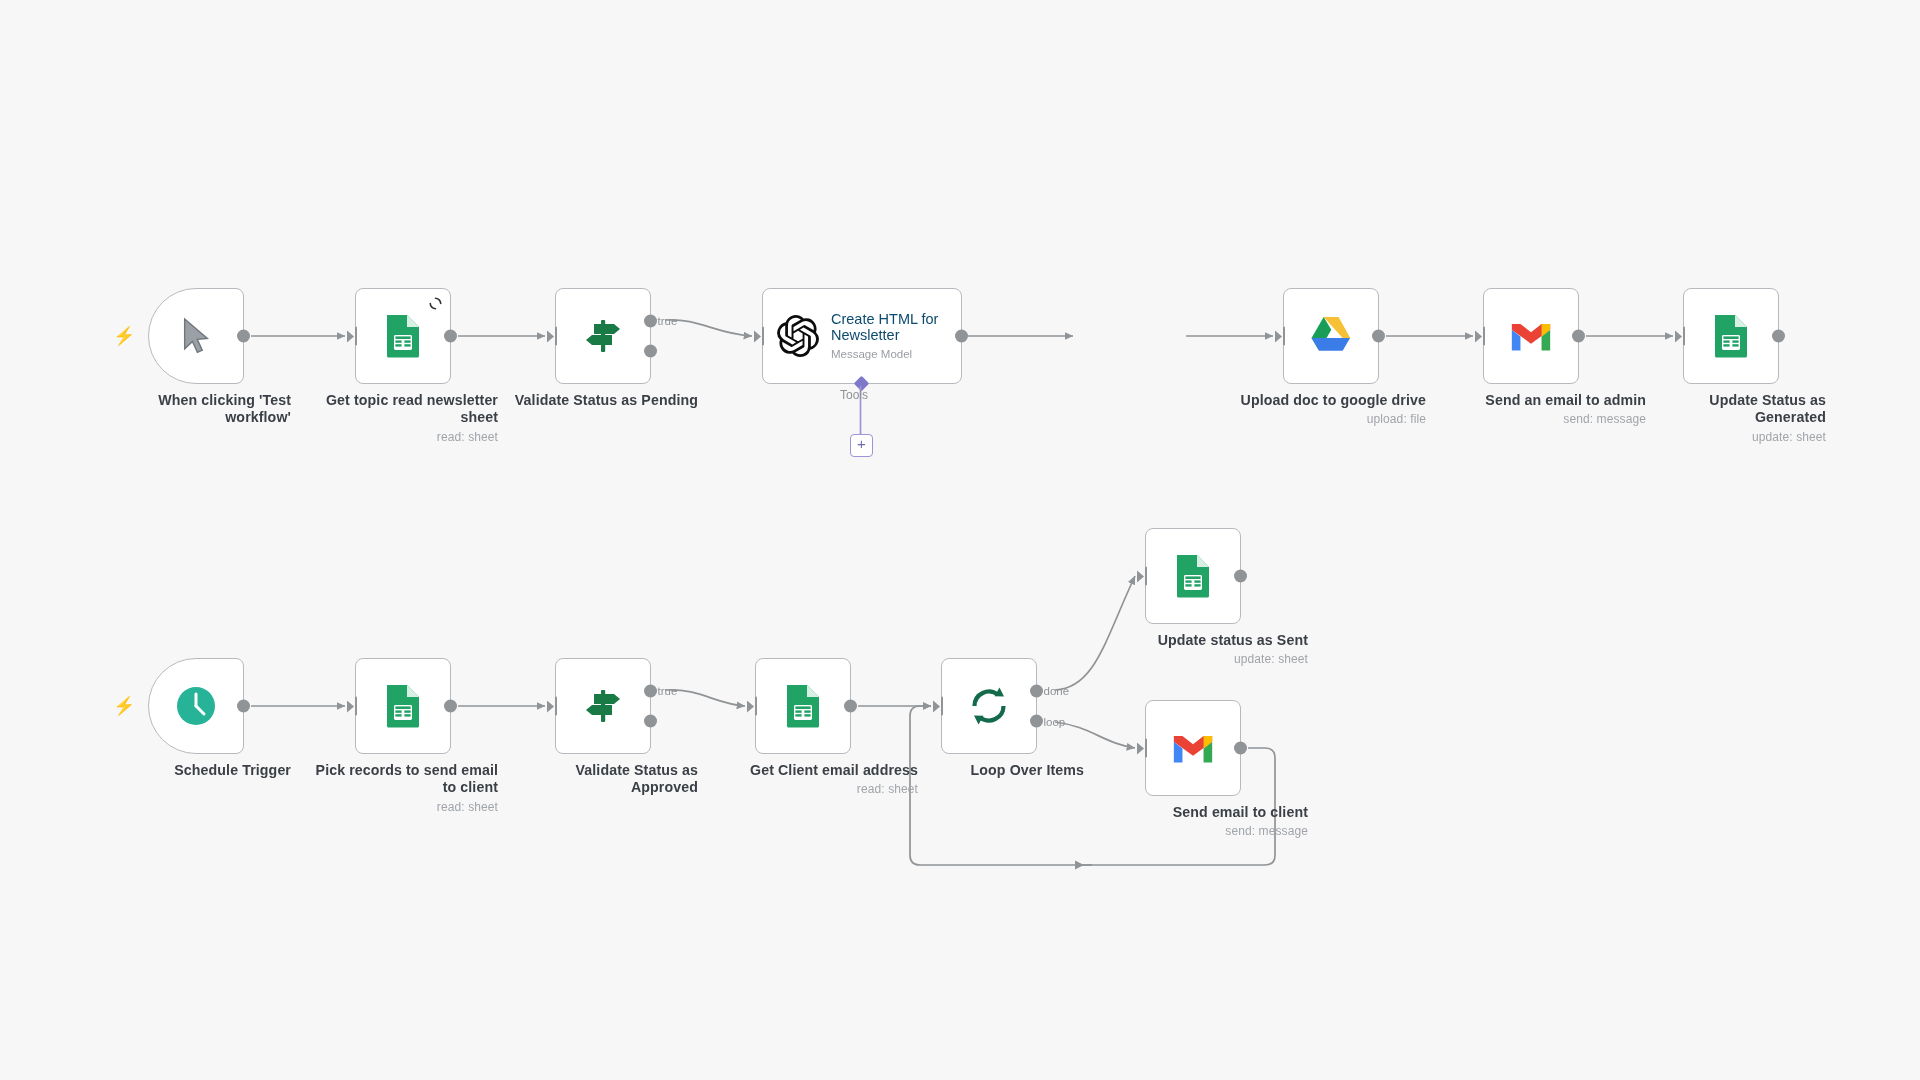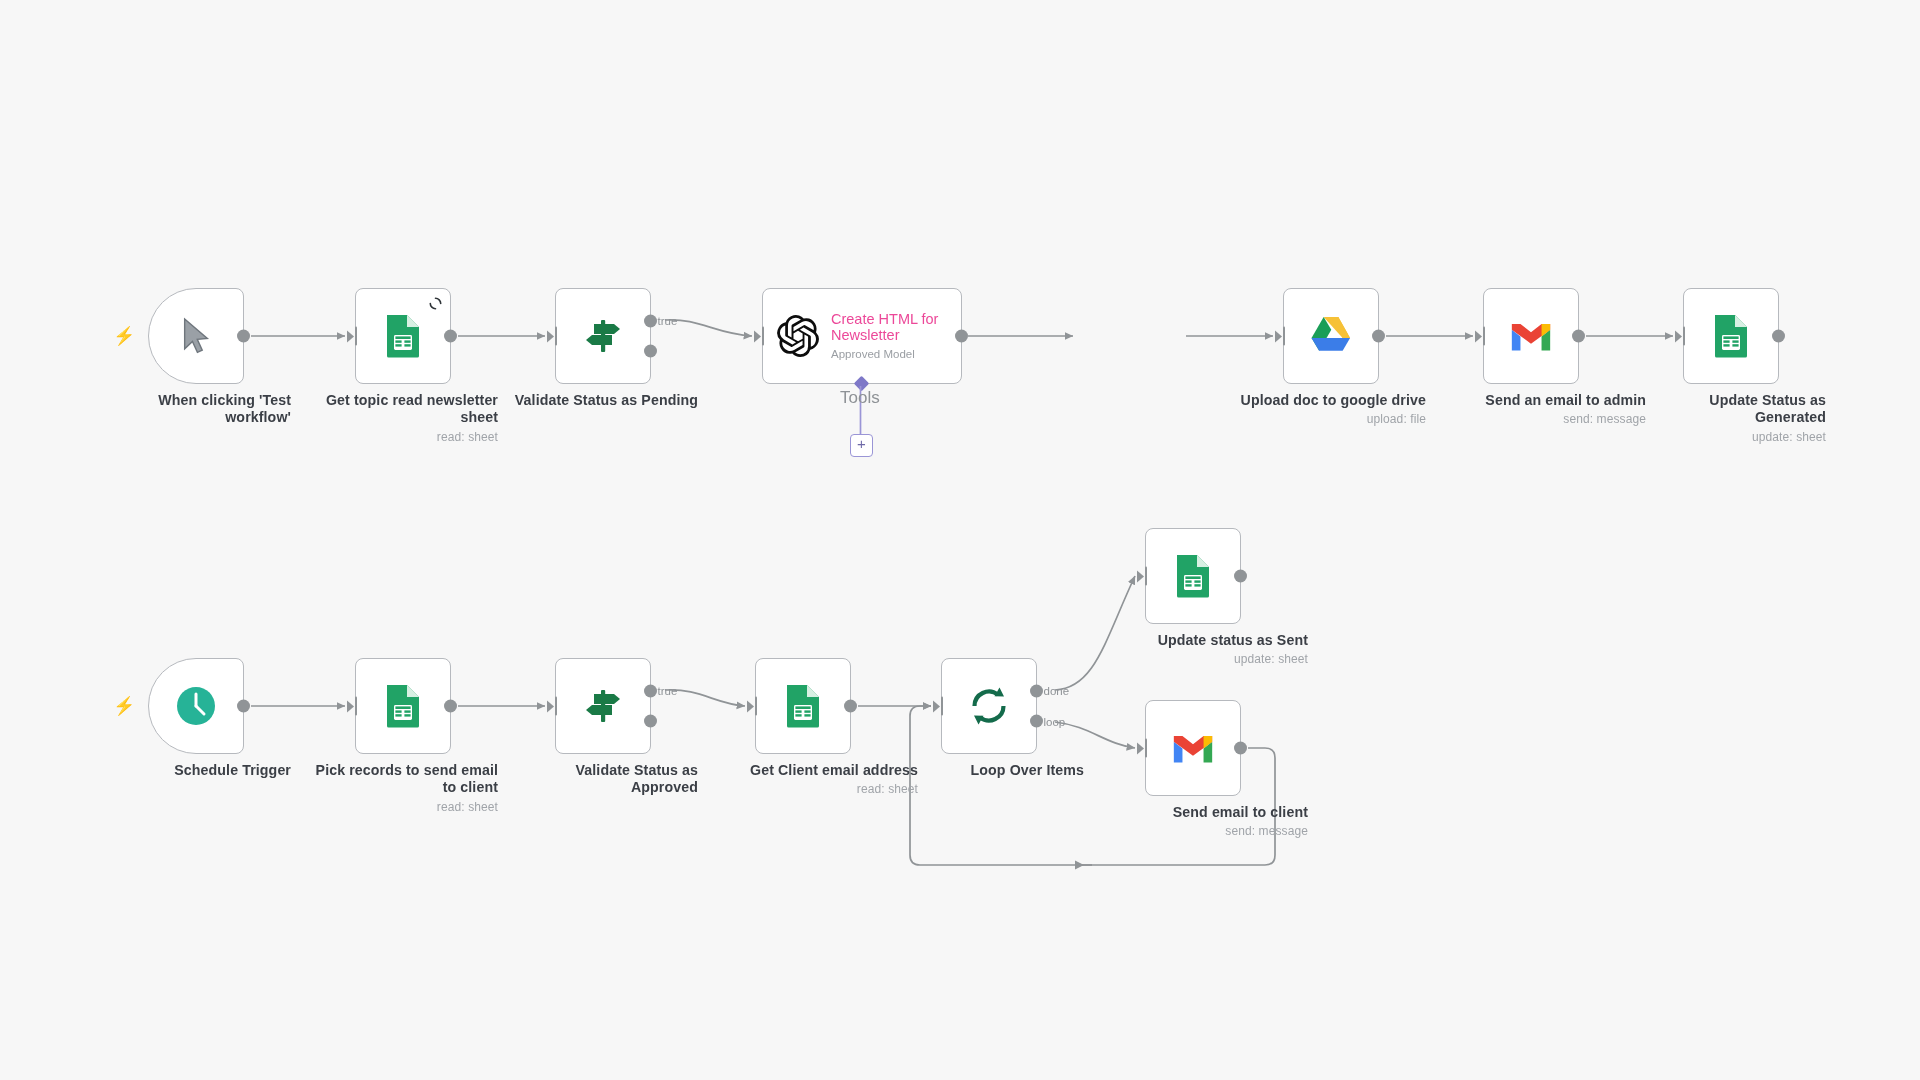--- a/index.html
+++ b/index.html
@@ -54,21 +54,21 @@
     gap: 12px;
   }
   .node-inner-text {
     display: flex;
     flex-direction: column;
     justify-content: center;
     line-height: 1.15;
   }
   .node-inner-title {
     font-size: 14.5px;
-    color: #ec4899;
+    color: #0c4a6e;
     font-weight: 400;
     max-width: 128px;
   }
   .node-inner-sub {
     font-size: 11.5px;
     color: #9a9ea3;
     margin-top: 4px;
   }
   .node-caption {
     position: absolute;
@@ -156,21 +156,21 @@
   .tools-group { position: absolute; }
   .tools-diamond {
     position: absolute;
     width: 11px; height: 11px;
     background: #7e78c8;
     transform: rotate(45deg);
     border-radius: 1.5px;
   }
   .tools-label {
     position: absolute;
-    font-size: 17px;
+    font-size: 12px;
     color: #8e9296;
     white-space: nowrap;
   }
   .tools-plus {
     position: absolute;
     width: 21px; height: 21px;
     border: 1.3px solid #9a95d6;
     border-radius: 4px;
     background: #fff;
     color: #6f6aa8;
@@ -287,21 +287,21 @@
     <div class="node-box wide">
       <span class="port-in">
           <i class="tri"></i>
           <i class="bar"></i>
         </span>
       <svg width="42" height="42" viewBox="0 0 24 24">
         <path fill="#0d0d0d" d="M22.28 9.82a5.99 5.99 0 0 0-.52-4.91 6.05 6.05 0 0 0-6.52-2.9A6.07 6.07 0 0 0 4.98 4.18a6 6 0 0 0-4 2.9 6.06 6.06 0 0 0 .74 7.1 6 6 0 0 0 .51 4.91 6.05 6.05 0 0 0 6.52 2.9 6 6 0 0 0 4.52 2.01 6.05 6.05 0 0 0 5.77-4.19 6 6 0 0 0 4-2.9 6.06 6.06 0 0 0-.76-7.09Zm-9.02 12.6a4.48 4.48 0 0 1-2.88-1.04l.14-.08 4.78-2.76a.79.79 0 0 0 .39-.68v-6.74l2.02 1.17a.07.07 0 0 1 .04.06v5.58a4.5 4.5 0 0 1-4.49 4.49ZM3.6 18.3a4.47 4.47 0 0 1-.54-3.01l.14.09 4.78 2.76a.77.77 0 0 0 .78 0l5.84-3.37v2.33a.08.08 0 0 1-.03.06l-4.83 2.79a4.5 4.5 0 0 1-6.14-1.65ZM2.34 7.9a4.49 4.49 0 0 1 2.35-1.97v5.68a.77.77 0 0 0 .38.67l5.81 3.36-2.02 1.17a.07.07 0 0 1-.07 0L3.96 14a4.5 4.5 0 0 1-1.65-6.1Zm16.6 3.86-5.84-3.4 2.02-1.16a.07.07 0 0 1 .07 0l4.83 2.79a4.49 4.49 0 0 1-.68 8.1v-5.68a.79.79 0 0 0-.4-.65Zm2.01-3.03-.14-.09-4.77-2.78a.78.78 0 0 0-.79 0L9.42 9.23V6.9a.07.07 0 0 1 .03-.06l4.83-2.79a4.49 4.49 0 0 1 6.67 4.65ZM8.32 12.87 6.3 11.7a.08.08 0 0 1-.04-.06V6.07a4.49 4.49 0 0 1 7.37-3.45l-.14.08L8.7 5.46a.79.79 0 0 0-.39.68l-.01 6.73Zm1.1-2.36 2.6-1.5 2.61 1.5v3l-2.6 1.5-2.61-1.5Z"></path>
       </svg>
       <div class="node-inner-text">
         <div class="node-inner-title">Create HTML for Newsletter</div>
-        <div class="node-inner-sub">Approved Model</div>
+        <div class="node-inner-sub">Message Model</div>
       </div>
       <div class="port-out"></div>
       <div class="tools-diamond" style="left:93px; bottom:-6px;"></div>
     </div>
 
     <div class="tools-group" style="left:0; top:0;">
       <svg width="200" height="120" style="position:absolute; left:0; top:92px;">
         <path d="M98.5,6 L98.5,64" stroke="#9a95d6" stroke-width="1.7" fill="none"></path>
       </svg>
       <span class="tools-label" style="left:78px; top:100px;">Tools</span>

